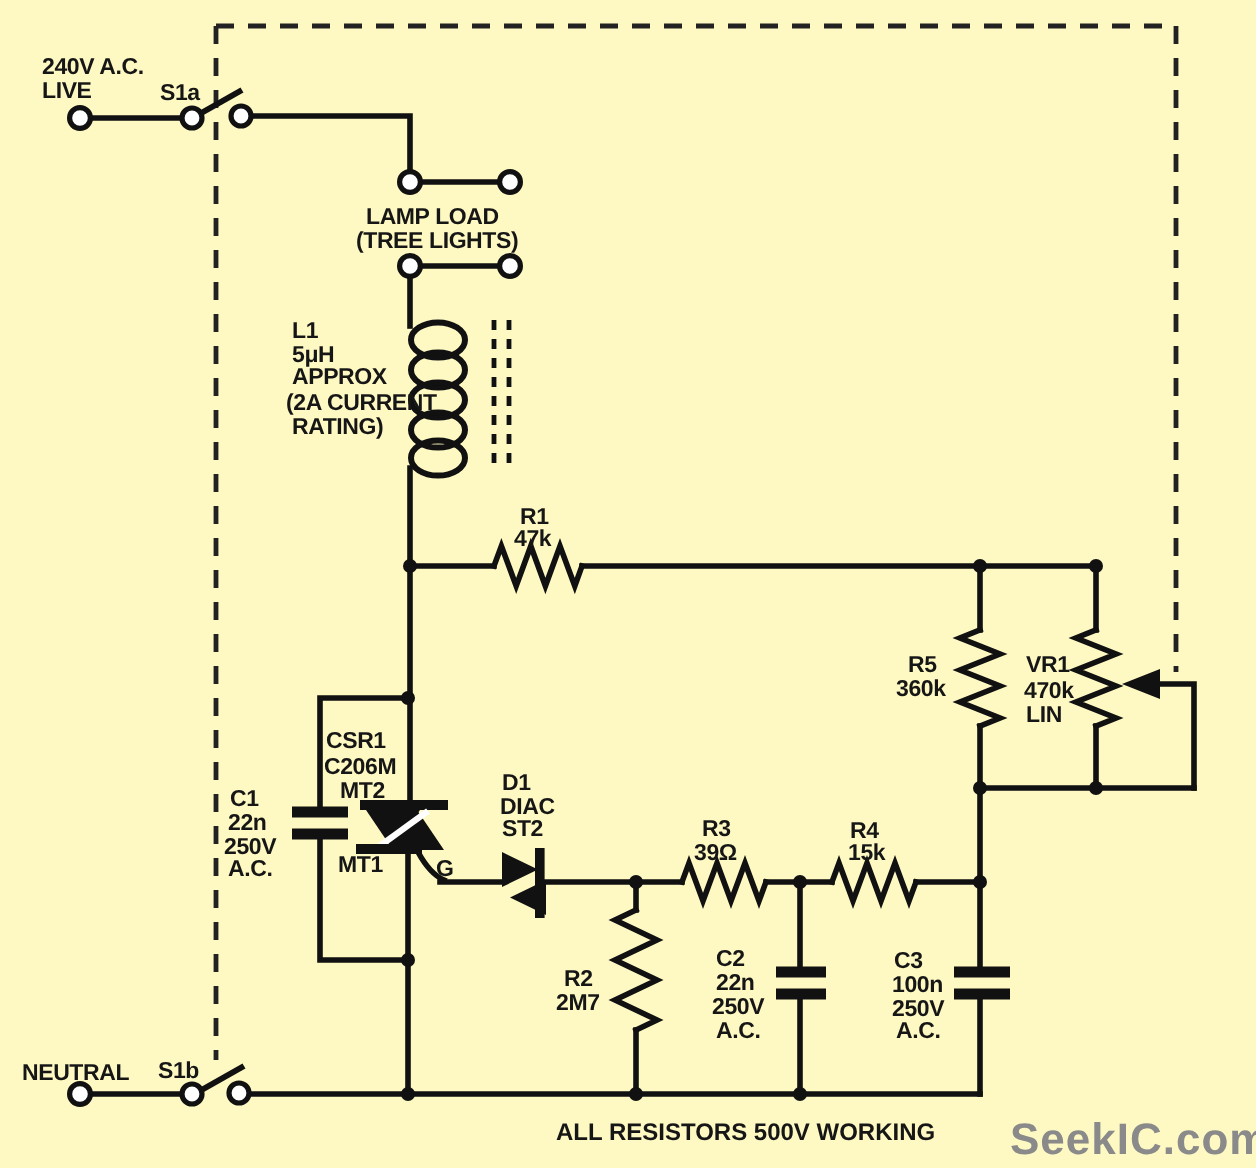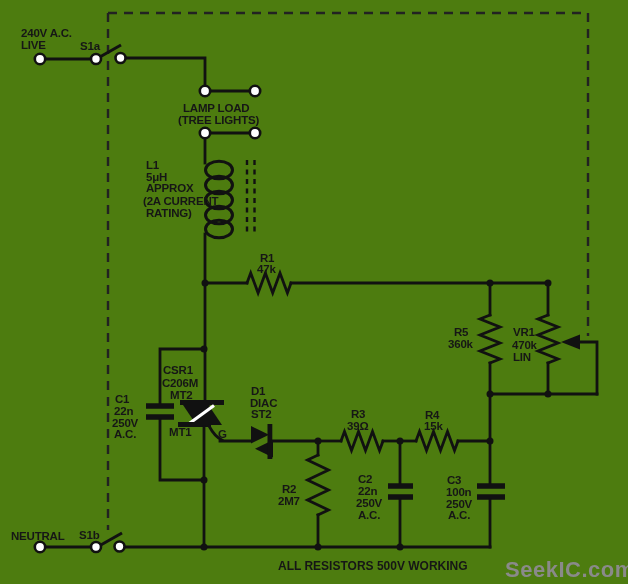--- a/index.html
+++ b/index.html
@@ -1,16 +1,16 @@
 <!DOCTYPE html>
 <html><head>
 <meta charset="utf-8">
 <style>
   html,body{margin:0;padding:0;background:#ffffff;}
-  .page{position:relative;width:628px;height:584px;background:#4d7c0f;overflow:hidden;
+  .page{position:relative;width:628px;height:584px;background:#fef9c3;overflow:hidden;
         font-family:"Liberation Sans",sans-serif;text-decoration:underline;}
   svg{position:absolute;left:0;top:0;}
   .lbl{font-family:"Liberation Sans",sans-serif;font-size:11.5px;font-weight:700;
        fill:#161616;letter-spacing:-0.2px;}
   .note{font-family:"Liberation Sans",sans-serif;font-size:12px;font-weight:700;fill:#161616;}
   .wm{font-family:"Liberation Sans",sans-serif;font-size:22px;font-weight:800;
       fill:#8a8a8a;letter-spacing:0.5px;}
   .wire{stroke:#111;stroke-width:2.8;fill:none;stroke-linecap:square;}
   .thick{stroke:#111;stroke-width:3;fill:none;}
   .plate{stroke:#111;stroke-width:5.5;fill:none;stroke-linecap:butt;}

